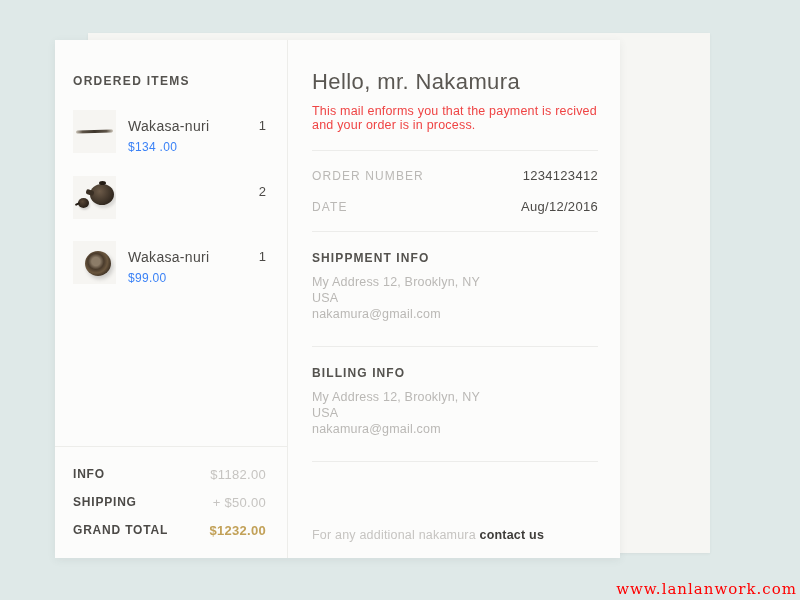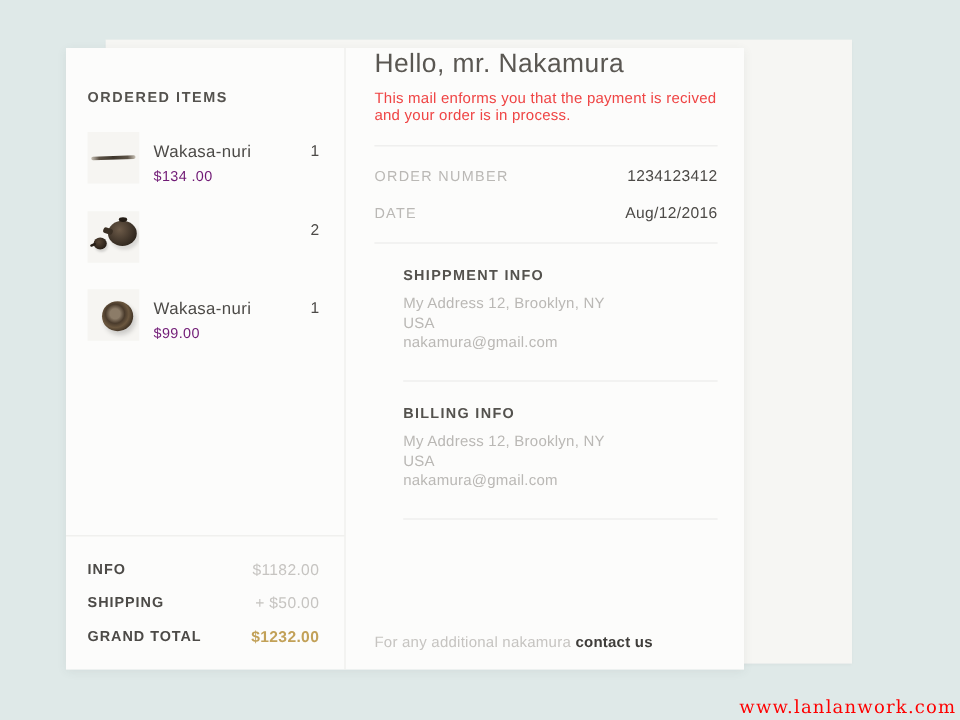--- a/index.html
+++ b/index.html
@@ -33,21 +33,21 @@
     font-size:12px; font-weight:bold; letter-spacing:1.3px; color:#54524e;
   }
   .items { margin-top:22px; }
   .item { display:flex; align-items:flex-start; margin-bottom:22px; padding-right:21px; }
   .thumb {
     width:43px; height:43px; background:#f6f5f2; position:relative;
     flex:0 0 43px; overflow:hidden;
   }
   .item-text { margin-left:12px; padding-top:8px; }
   .item-name { font-size:14px; color:#4c4a47; letter-spacing:0.3px; }
-  .item-price { font-size:12px; color:#701a75; margin-top:6px; letter-spacing:0.3px; }
+  .item-price { font-size:12px; color:#3b82f6; margin-top:6px; letter-spacing:0.3px; }
   .item-qty { margin-left:auto; padding-top:8px; font-size:13px; color:#4c4a47; }
 
   
   .stick {
     position:absolute; left:3px; right:3px; top:20px; height:3px; border-radius:2px;
     transform:rotate(-2deg);
     background:linear-gradient(to right,#c9c2b6,#5d5347 18%,#3e362c 50%,#5d5347 82%,#c9c2b6);
   }
   .kettle-body {
     position:absolute; left:17px; top:8px; width:24px; height:21px; border-radius:50%;
@@ -73,29 +73,29 @@
     border-top:1px solid #ededea;
     padding:13px 21px 14px 18px;
   }
   .total-row { display:flex; justify-content:space-between; align-items:center; height:28px; }
   .total-label { font-size:12px; font-weight:bold; letter-spacing:0.8px; color:#4c4a47; }
   .total-value { font-size:13px; color:#c6c4c1; letter-spacing:0.3px; }
   .total-row.grand .total-value { color:#c2a158; font-weight:bold; }
 
   
   .right-panel { position:absolute; left:233px; right:0; top:0; bottom:0; padding:0 22px 0 24px; }
-  .greeting { font-size:22px; font-weight:normal; color:#5a5752; letter-spacing:0.4px; }
+  .greeting { font-size:22px; font-weight:normal; color:#5a5752; letter-spacing:0.4px; margin-top:29px; }
   .intro { font-size:12.5px; color:#ef4444; margin-top:9px; letter-spacing:0.2px; }
 
   .meta { margin-top:18px; border-top:1px solid #ececea; border-bottom:1px solid #ececea; padding:9px 0; }
   .meta-row { display:flex; justify-content:space-between; align-items:center; padding:8px 0; }
   .meta-label { font-size:12px; letter-spacing:1.1px; color:#bab8b5; }
   .meta-value { font-size:13px; color:#4c4a47; letter-spacing:0.3px; }
 
-  .info-block { padding-top:19px; padding-bottom:24px; border-bottom:1px solid #ececea;margin-left:24px; }
+  .info-block { padding-top:19px; padding-bottom:24px; border-bottom:1px solid #ececea; }
   .info-title { font-size:12px; font-weight:bold; letter-spacing:1.1px; color:#54524e; }
   .info-lines { margin-top:9px; }
   .info-line { font-size:12.5px; color:#bab8b5; line-height:16px; letter-spacing:0.2px; }
 
   .footer-note { position:absolute; left:24px; bottom:16px; font-size:12.5px; color:#c6c4c1; letter-spacing:0.2px; }
   .contact-link { color:#3f3d3a; font-weight:bold; cursor:pointer; }
 
   .watermark {
     position:absolute; right:3px; bottom:2px;
     font-family:"DejaVu Serif", serif;

